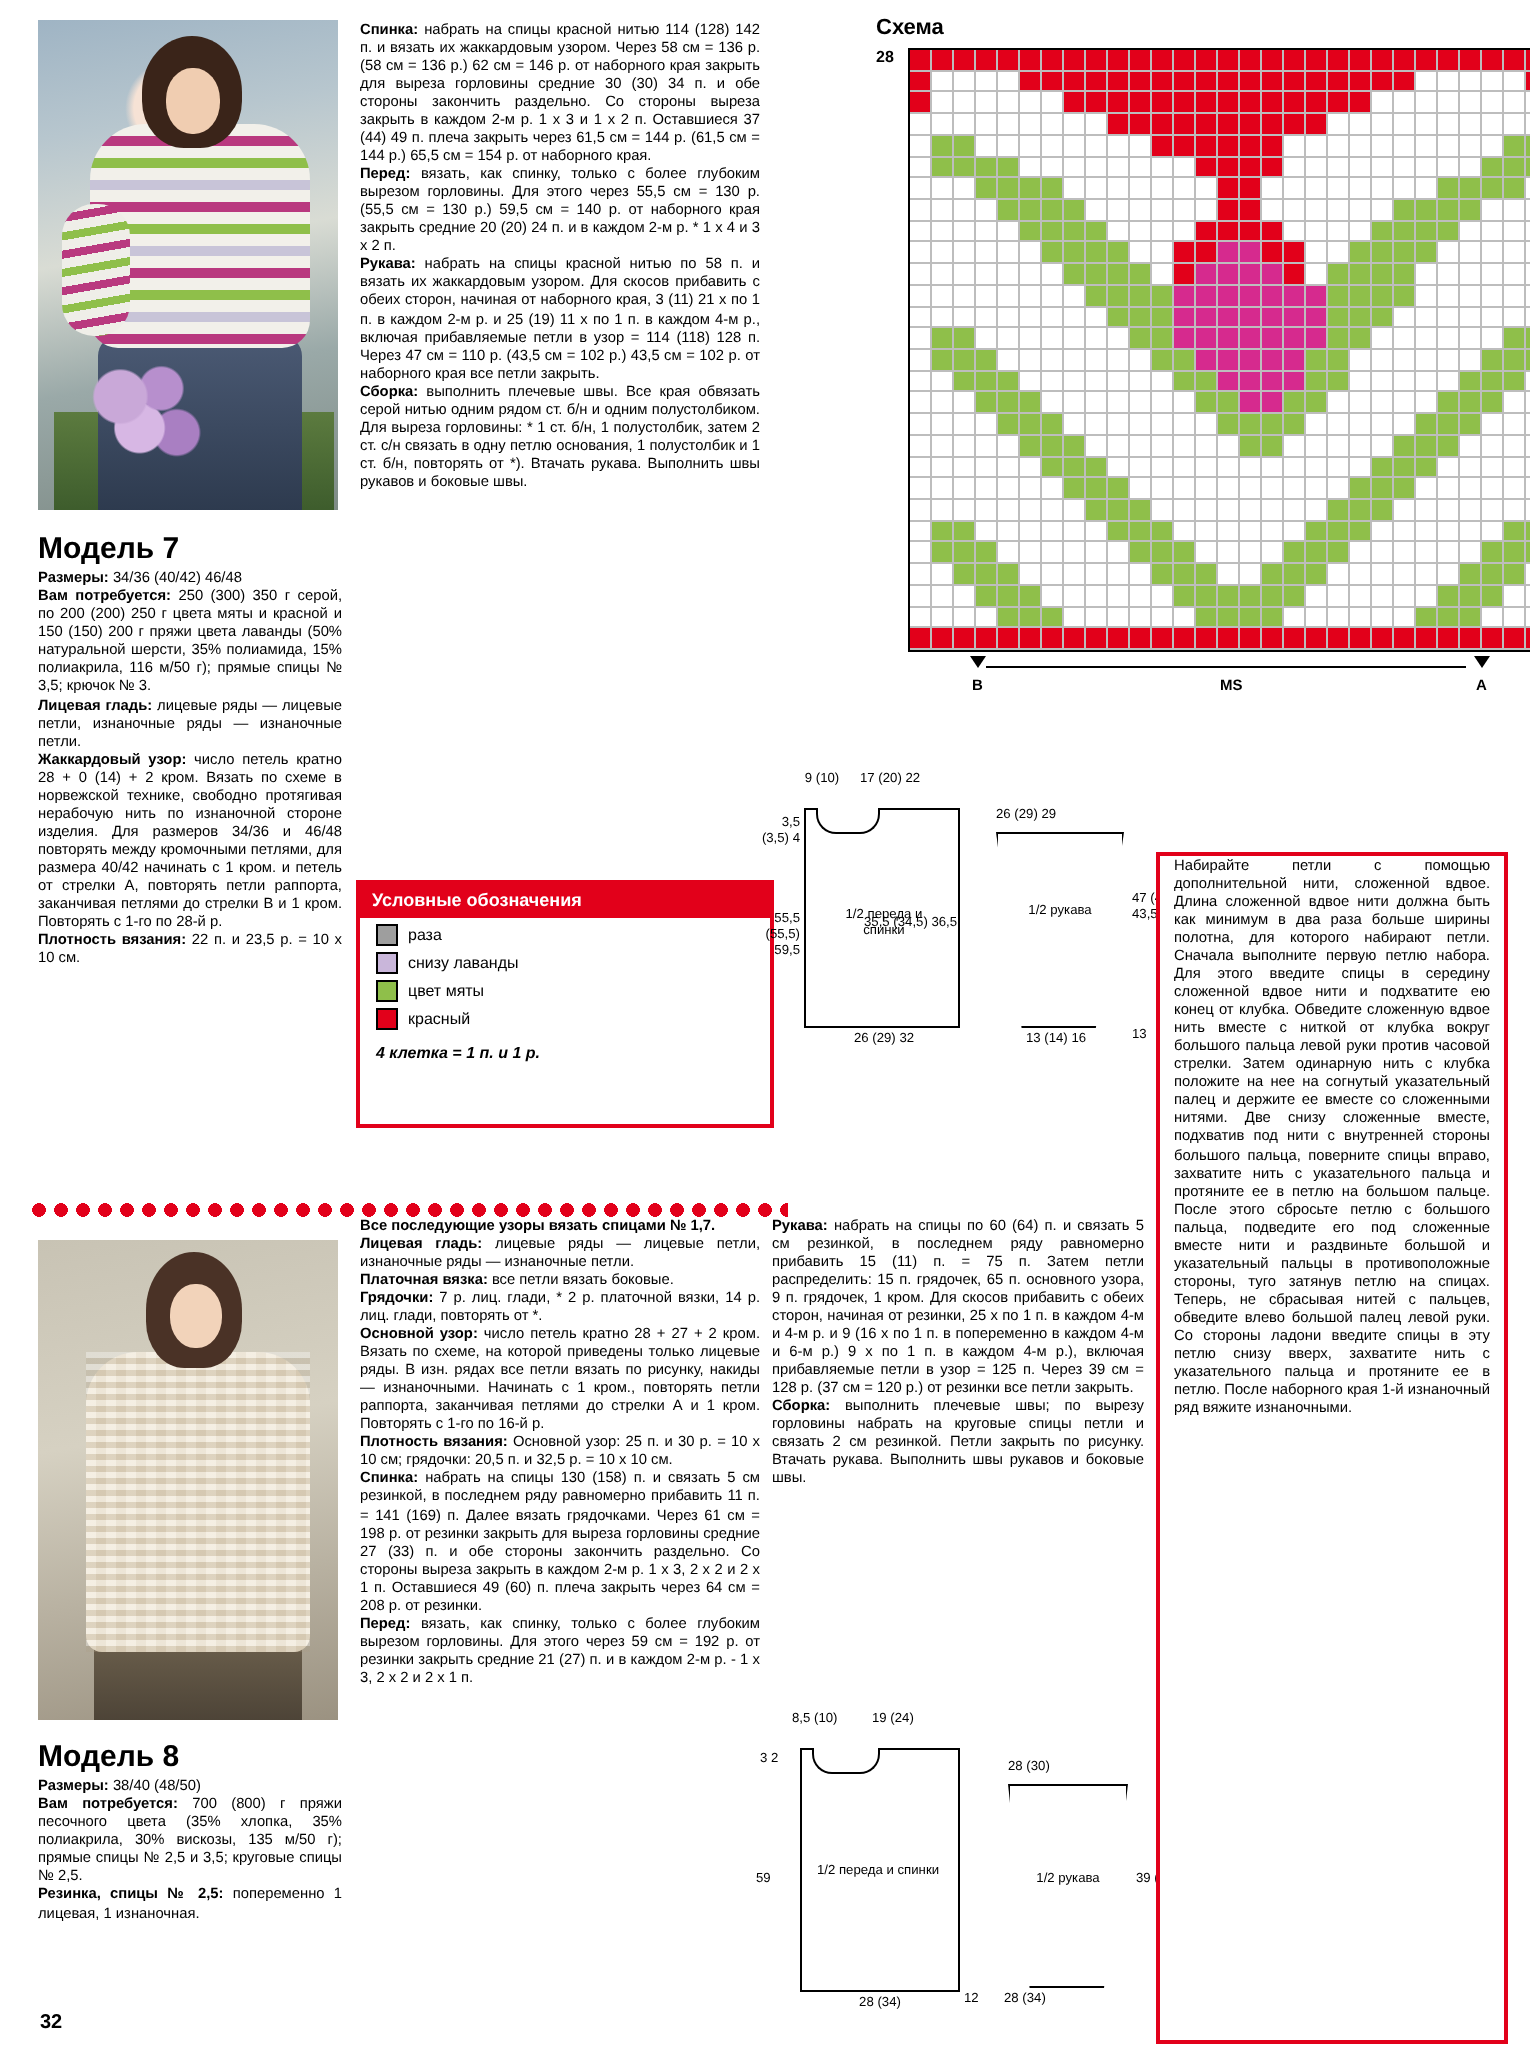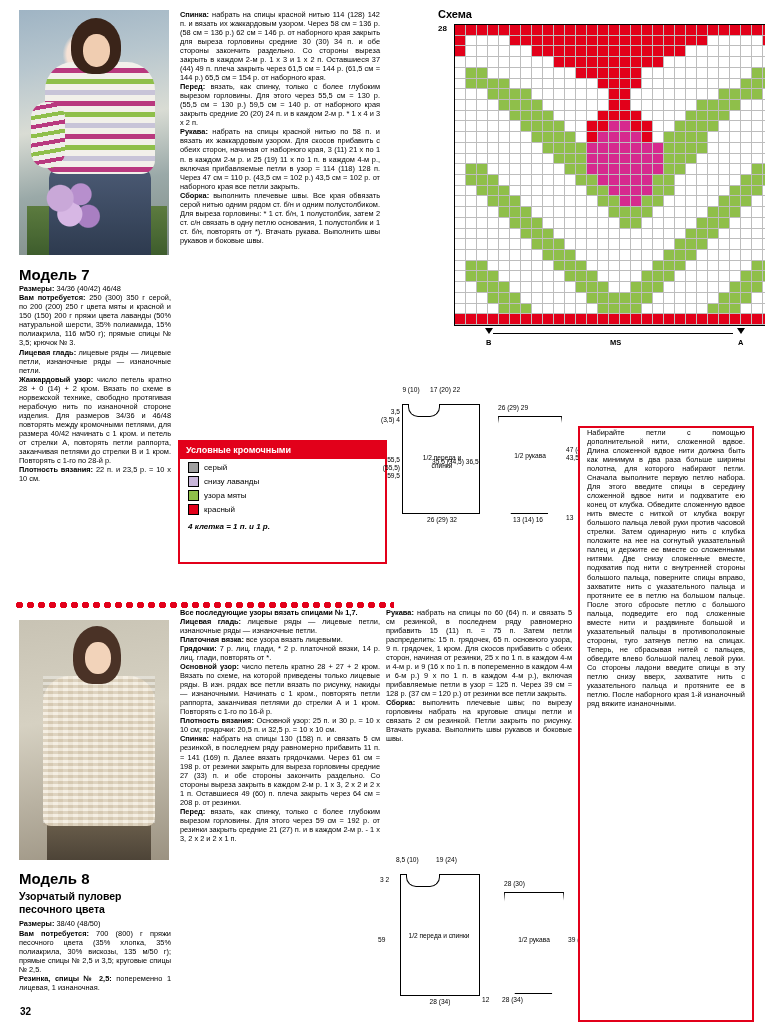--- a/index.html
+++ b/index.html
@@ -978,32 +978,32 @@
     <div style="position:absolute;left:349px;top:300px;font-size:8px;font-weight:bold;">1</div>
     <div class="axlbl" style="left:48px;top:330px;">В</div>
     <div class="axlbl" style="left:172px;top:330px;">MS</div>
     <div class="axlbl" style="left:300px;top:330px;">А</div>
     <div class="arrow" style="left:47px;top:320px;"></div>
     <div class="arrow" style="left:299px;top:320px;"></div>
     <div style="position:absolute;left:55px;top:325px;width:240px;border-top:1px solid #000;"></div>
   </div>
 
   <div class="legend">
-    <div class="legend-h">Условные кромочными</div>
+    <div class="legend-h">Условные обозначения</div>
     <div class="legend-row">
       <span class="sw" style="background:#9e9e9e"></span>
-      <span>серый</span>
+      <span>раза</span>
     </div>
     <div class="legend-row">
       <span class="sw" style="background:#c9b6da"></span>
       <span>снизу лаванды</span>
     </div>
     <div class="legend-row">
       <span class="sw" style="background:#8fbf4a"></span>
-      <span>узора мяты</span>
+      <span>цвет мяты</span>
     </div>
     <div class="legend-row">
       <span class="sw" style="background:#e2001a"></span>
       <span>красный</span>
     </div>
     <div class="legend-note">4 клетка = 1 п. и 1 р.</div>
   </div>
 
   <div class="sch" style="left:386px;top:386px;width:190px;height:160px;">
     <div class="tiny" style="position:absolute;left:12px;top:0;text-align:center;width:26px;">9 (10)</div>
@@ -1032,32 +1032,31 @@
     <div class="p2-skirt"></div>
     <div class="p2-sweater">
         <div class="p2-tex"></div>
       </div>
     <div class="p2-hair"></div>
     <div class="p2-face"></div>
   </div>
 
   <div class="col" style="left:19px;top:870px;width:152px;">
     <h2 class="model">Модель 8</h2>
-    <h3 class="modelsub">Узорчатый пуловер песочного цвета</h3>
     <div class="just">
       <span class="b">Размеры:</span><span> 38/40 (48/50)</span><br>
       <span class="b">Вам потребуется:</span><span> 700 (800) г пряжи песочного цвета (35% хлопка, 35% полиакрила, 30% вискозы, 135 м/50 г); прямые спицы № 2,5 и 3,5; круговые спицы № 2,5.</span><br>
       <span class="b">Резинка, спицы № 2,5:</span><span> попеременно 1 лицевая, 1 изнаночная.</span>
     </div>
   </div>
 
   <div class="col just" style="left:180px;top:608px;width:200px;">
     <span class="b">Все последующие узоры вязать спицами № 1,7.</span><br>
     <span class="b">Лицевая гладь:</span><span> лицевые ряды — лицевые петли, изнаночные ряды — изнаночные петли.</span><br>
-    <span class="b">Платочная вязка:</span><span> все узора вязать лицевыми.</span><br>
+    <span class="b">Платочная вязка:</span><span> все петли вязать боковые.</span><br>
     <span class="b">Грядочки:</span><span> 7 р. лиц. глади, * 2 р. платочной вязки, 14 р. лиц. глади, повторять от *.</span><br>
     <span class="b">Основной узор:</span><span> число петель кратно 28 + 27 + 2 кром. Вязать по схеме, на которой приведены только лицевые ряды. В изн. рядах все петли вязать по рисунку, накиды — изнаночными. Начинать с 1 кром., повторять петли раппорта, заканчивая петлями до стрелки А и 1 кром. Повторять с 1-го по 16-й р.</span><br>
     <span class="b">Плотность вязания:</span><span> Основной узор: 25 п. и 30 р. = 10 х 10 см; грядочки: 20,5 п. и 32,5 р. = 10 х 10 см.</span><br>
     <span class="b">Спинка:</span><span> набрать на спицы 130 (158) п. и связать 5 см резинкой, в последнем ряду равномерно прибавить 11 п. = 141 (169) п. Далее вязать грядочками. Через 61 см = 198 р. от резинки закрыть для выреза горловины средние 27 (33) п. и обе стороны закончить раздельно. Со стороны выреза закрыть в каждом 2-м р. 1 х 3, 2 х 2 и 2 х 1 п. Оставшиеся 49 (60) п. плеча закрыть через 64 см = 208 р. от резинки.</span><br>
     <span class="b">Перед:</span><span> вязать, как спинку, только с более глубоким вырезом горловины. Для этого через 59 см = 192 р. от резинки закрыть средние 21 (27) п. и в каждом 2-м р. - 1 х 3, 2 х 2 и 2 х 1 п.</span>
   </div>
 
   <div class="col just" style="left:386px;top:608px;width:186px;">
     <span class="b">Рукава:</span><span> набрать на спицы по 60 (64) п. и связать 5 см резинкой, в последнем ряду равномерно прибавить 15 (11) п. = 75 п. Затем петли распределить: 15 п. грядочек, 65 п. основного узора, 9 п. грядочек, 1 кром. Для скосов прибавить с обеих сторон, начиная от резинки, 25 х по 1 п. в каждом 4-м и 4-м р. и 9 (16 х по 1 п. в попеременно в каждом 4-м и 6-м р.) 9 х по 1 п. в каждом 4-м р.), включая прибавляемые петли в узор = 125 п. Через 39 см = 128 р. (37 см = 120 р.) от резинки все петли закрыть.</span><br>
     <span class="b">Сборка:</span><span> выполнить плечевые швы; по вырезу горловины набрать на круговые спицы петли и связать 2 см резинкой. Петли закрыть по рисунку. Втачать рукава. Выполнить швы рукавов и боковые швы.</span>

